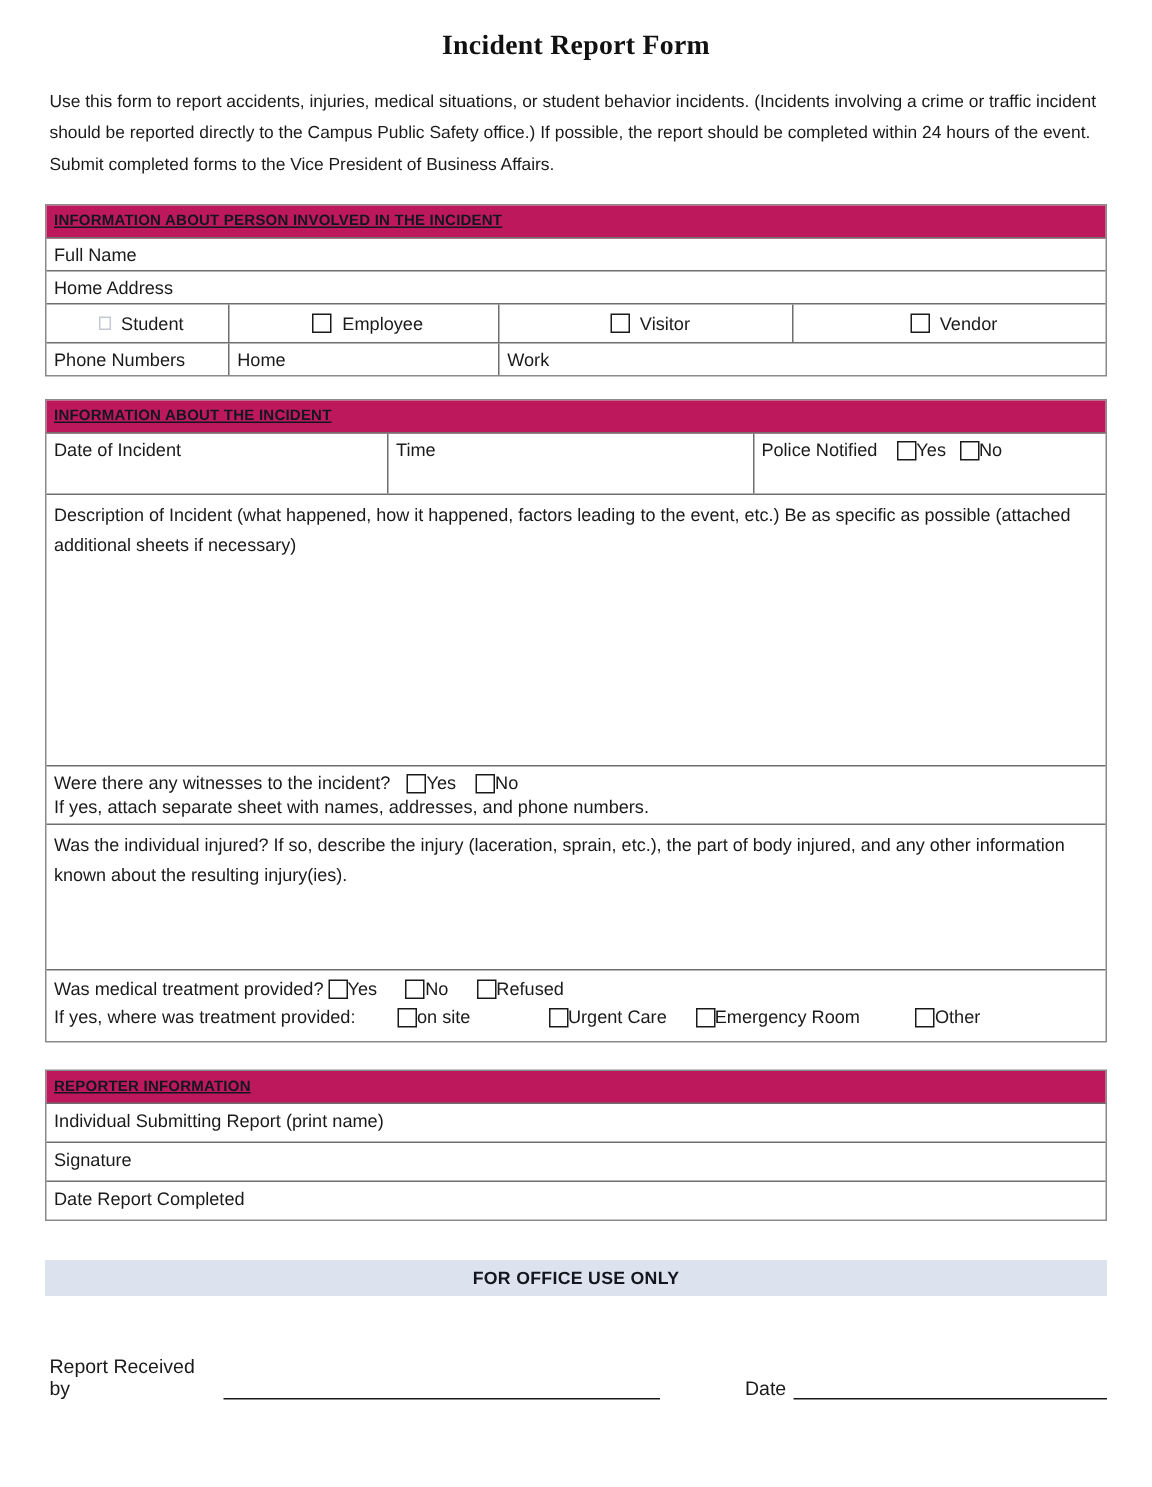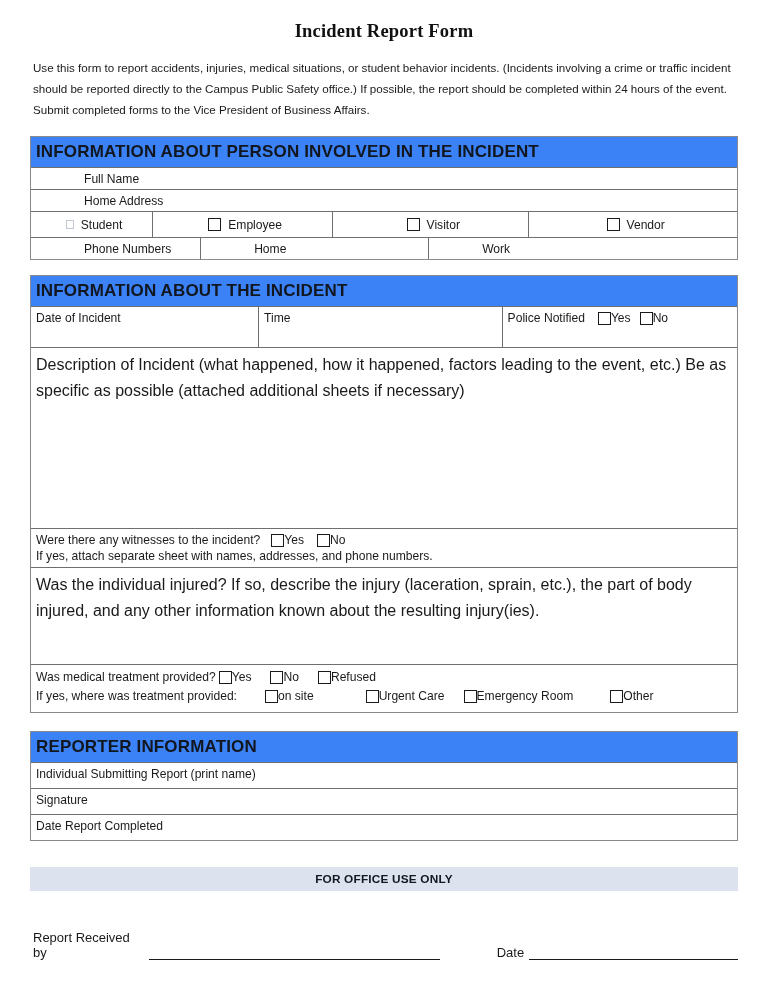--- a/index.html
+++ b/index.html
@@ -54,42 +54,43 @@
   .block.b3 { margin-top: 18px; }
 
   .row {
     display: flex;
     border-bottom: 1.1px solid #6f6f6f;
     box-sizing: border-box;
   }
   .row:last-child { border-bottom: none; }
 
   .bandhead {
-    background: #3b82f6;
-    font-size: 17px;
+    background: #be185d;
+    font-size: 10px;
     font-weight: bold;
     letter-spacing: 0.15px;
     padding: 5px 0 5px 5px;
     color: #11161f;
     border-bottom: 1.1px solid #6f6f6f;
     box-sizing: border-box;
+    text-decoration: underline;
   }
 
   .cell {
     padding: 4px 0 4px 5px;
     font-size: 12.1px;
     box-sizing: border-box;
     position: relative;
     display: flex;
     align-items: center;
   }
   .cell.div { border-right: 1.1px solid #6f6f6f; }
   .cell.top { align-items: flex-start; }
 
-  .h22  { height: 21px; margin-left: 48px; }
+  .h22  { height: 21px; }
   .h26  { height: 25px; }
   .h40  { height: 40px; }
   .h48  { height: 48px; }
   .h180 { height: 180px; }
   .h96  { height: 96px; }
 
   
   .cb {
     display: inline-block;
     width: 13px;
@@ -117,21 +118,21 @@
   .optcell {
     display: flex;
     align-items: center;
     justify-content: center;
     gap: 11px;
   }
 
   .multiline {
     display: block;
     padding: 4px 6px 4px 5px;
-    font-size: 16px;
+    font-size: 12px;
     line-height: 1.62;
     box-sizing: border-box;
   }
 
   .inline-q {
     display: flex;
     align-items: center;
     font-size: 12.1px;
     padding: 2px 0 0 5px;
     box-sizing: border-box;

